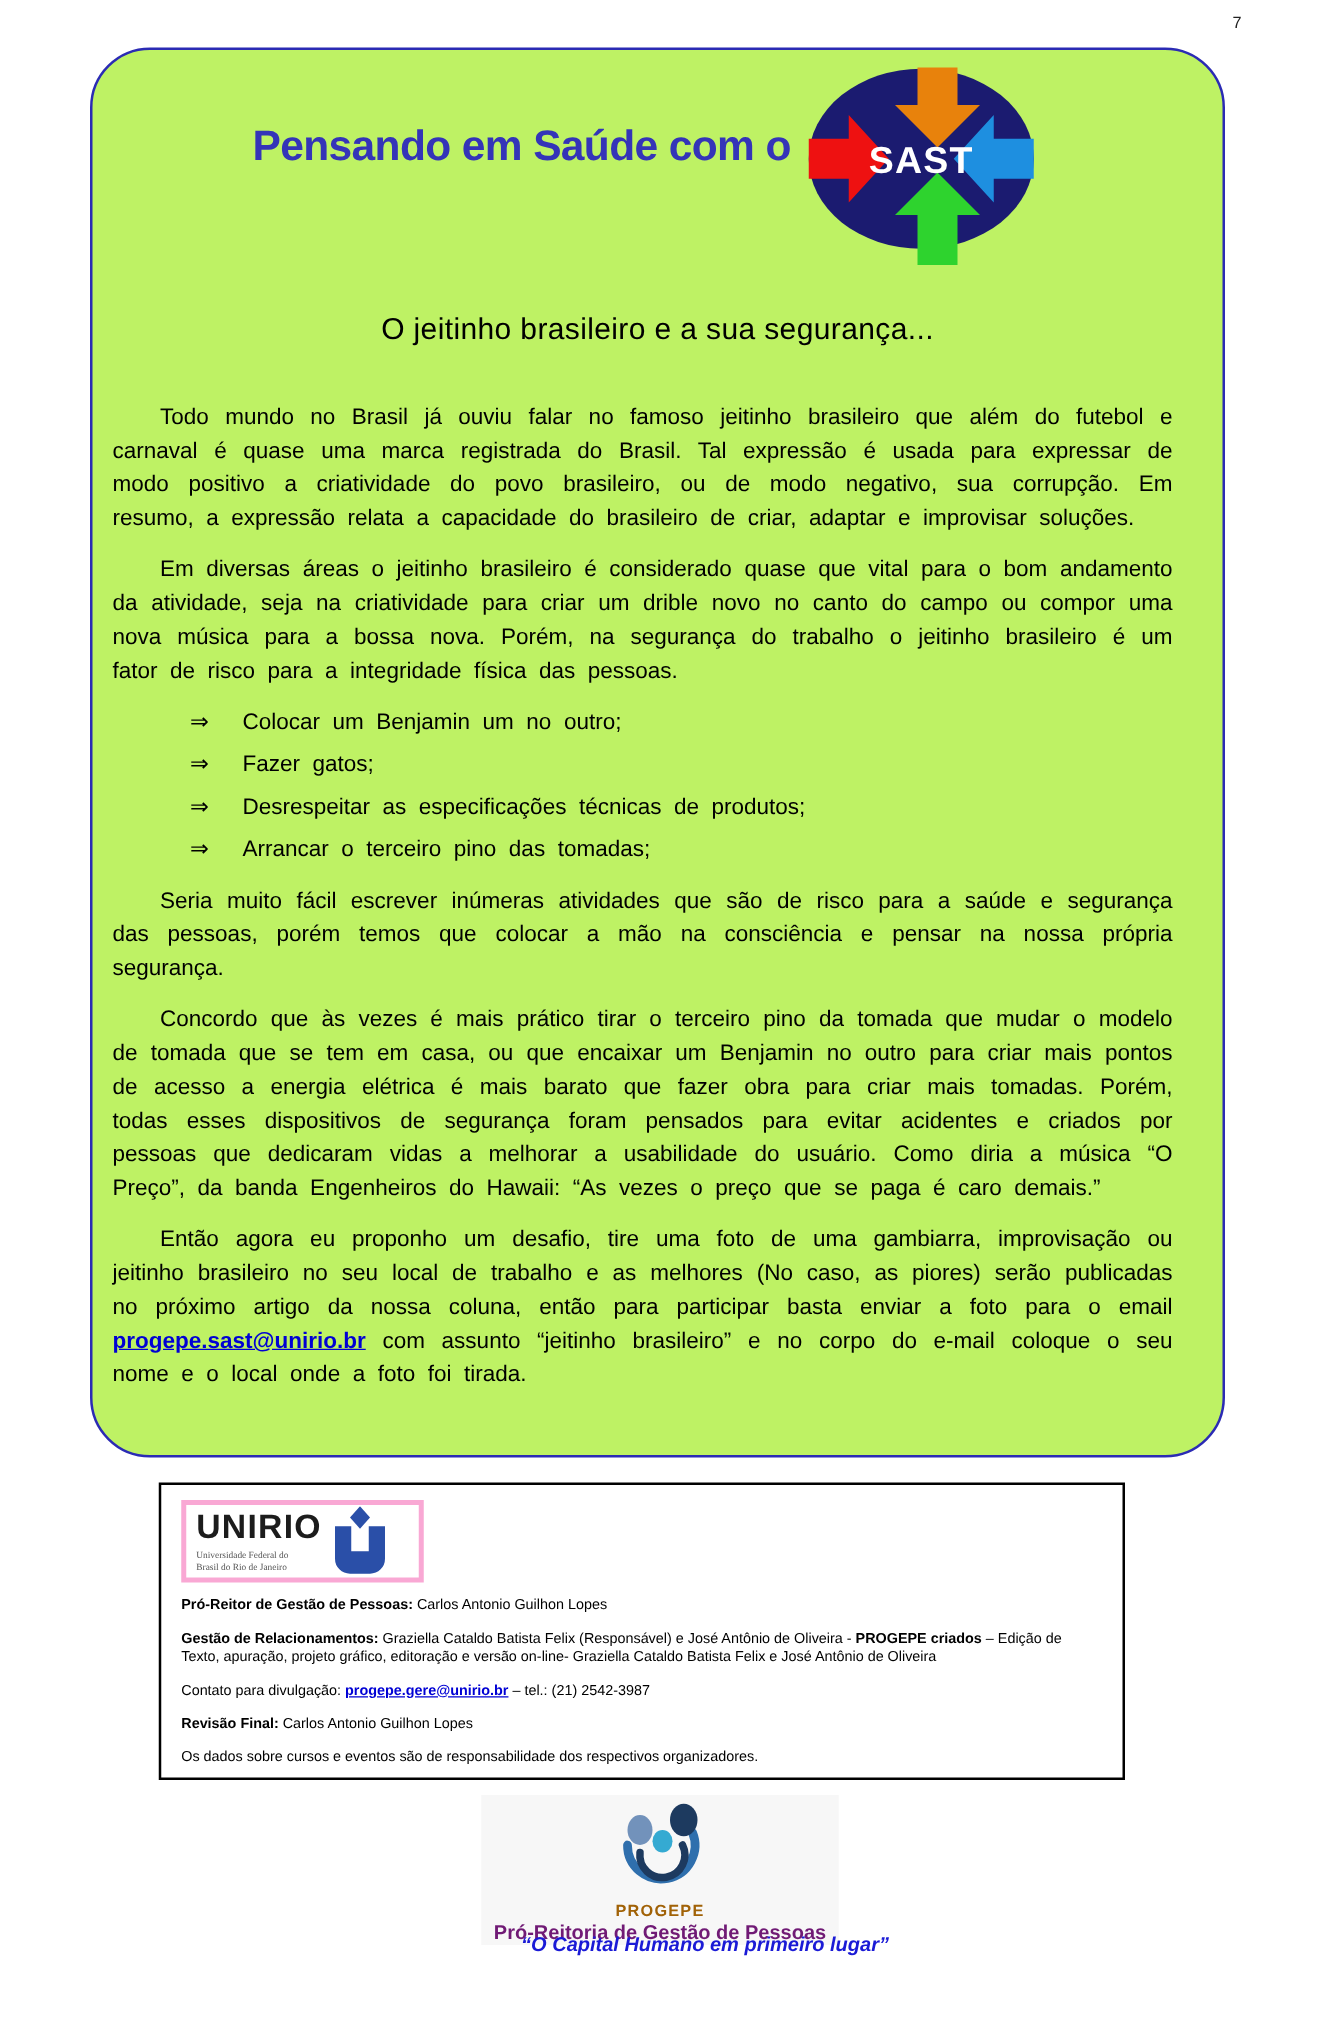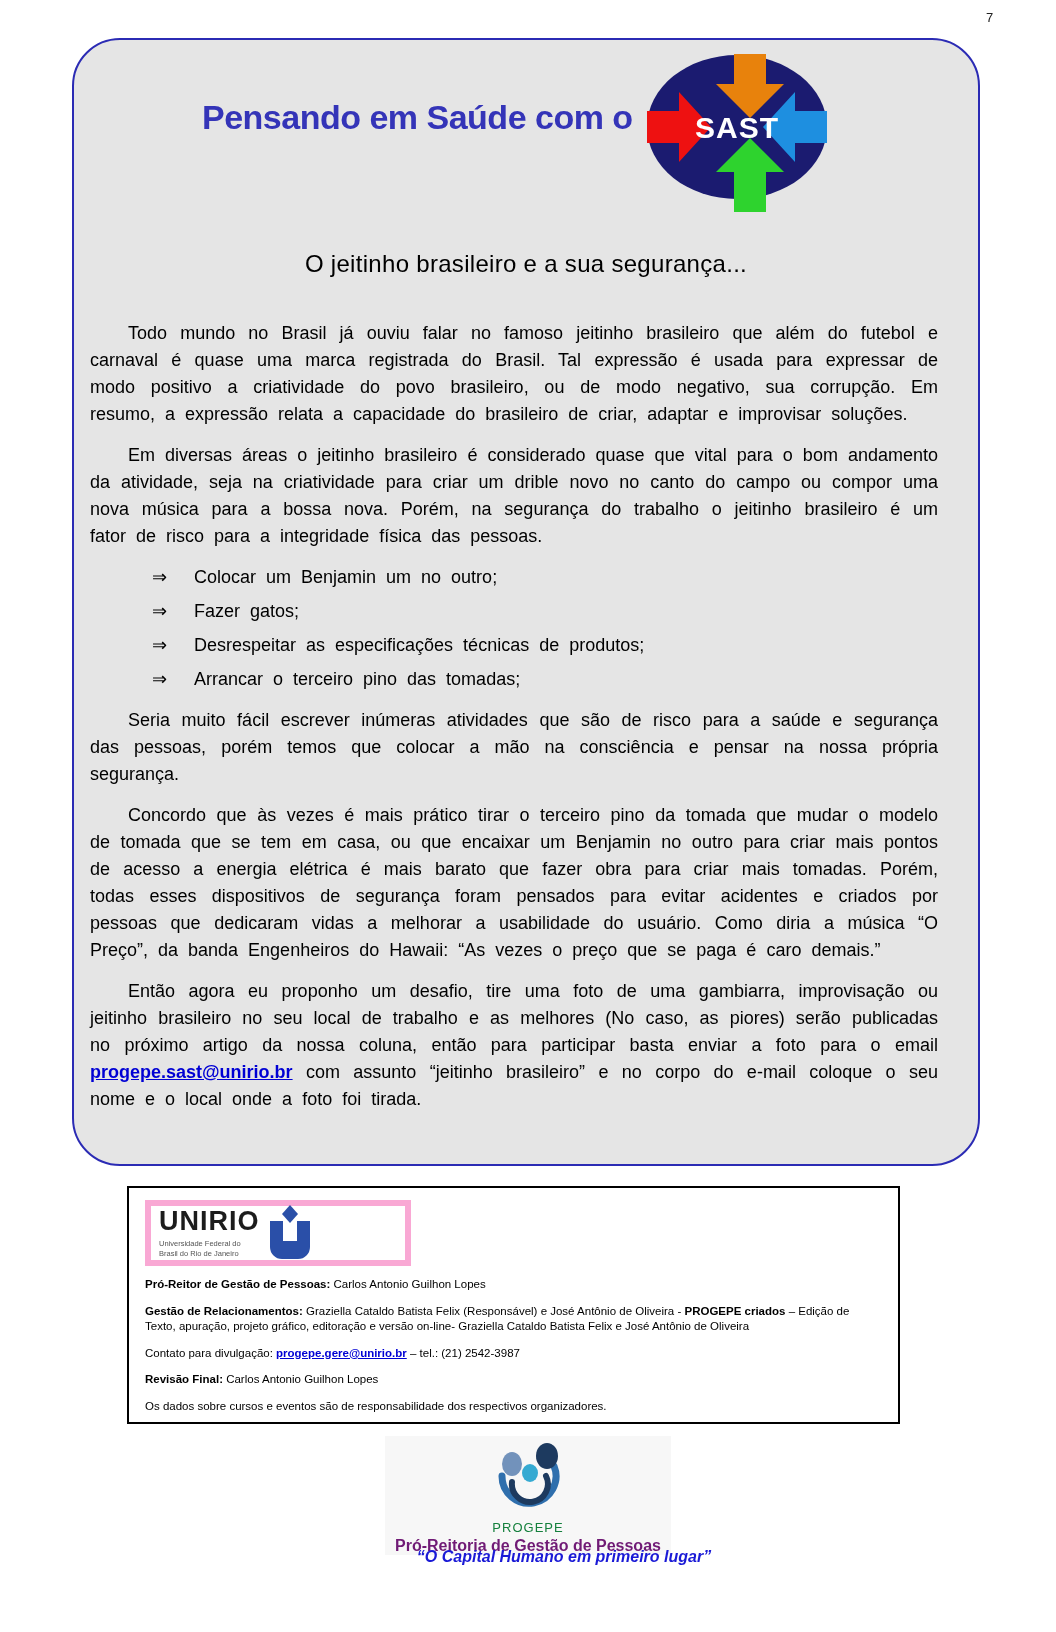--- a/index.html
+++ b/index.html
@@ -7,21 +7,21 @@
     width:1056px; height:1632px; position:relative; background:#ffffff;
     font-family:"Liberation Sans", sans-serif; color:#000;
   }
   .page-number {
     position:absolute; left:986px; top:10px; font-size:13px; color:#222;
   }
   
   .main-box {
     position:absolute; left:72px; top:38px; width:908px; height:1128px;
     border:2px solid #2b2bb4; border-radius:48px; overflow:hidden; box-sizing:border-box;
-    background:#e5e5e5;
+    background:#bef264;
   }
   .header { display:flex; align-items:flex-start; padding:12px 0 0 128px; height:172px; }
   .header-title {
     font-size:34px; font-weight:bold; color:#3434b8; margin:46px 12px 0 0;
     letter-spacing:-0.5px; white-space:nowrap;
   }
   .sast-logo { width:184px; height:162px; position:relative; flex:0 0 auto; }
   .sast-logo svg { display:block; }
   
   .article-title {
@@ -37,32 +37,32 @@
   ul.bullets li { margin:0 0 7px; text-indent:0; }
   .bullet-arrow { display:inline-block; width:42px; color:#000; }
   a.link { color:#0000d4; text-decoration:underline; cursor:pointer;font-weight:bold; }
   
   .credits-box {
     position:absolute; left:127px; top:1186px; width:773px; height:238px;
     border:2px solid #000; box-sizing:border-box; padding:12px 16px;
     font-size:11.5px; line-height:1.35; background:#fff;
   }
   .unirio-box {
-    width:266px; height:66px; border:6px solid #f9a8d4; box-sizing:border-box;
+    width:194px; height:66px; border:4px solid #f9a8d4; box-sizing:border-box;
     display:flex; align-items:center; gap:8px; padding:4px 8px; margin-bottom:8px;
     background:#fff;
   }
   .unirio-name { font-size:27px; font-weight:bold; color:#1c1c1c; letter-spacing:1px; line-height:1; }
-  .unirio-sub { font-size:7.5px; color:#555; line-height:1.25; margin-top:4px; }
+  .unirio-sub { font-size:7.5px; color:#555; line-height:1.25; margin-top:4px;font-family:Liberation Serif, serif; }
   .credit-line { margin:11px 0 0; }
   .credit-line b { font-weight:bold; }
   
   .progepe-block { position:absolute; left:0; top:1436px; width:100%; text-align:center; }
   .progepe-badge { display:inline-block; background:#f7f7f7; padding:4px 10px 0; }
-  .progepe-name { font-size:13px; font-weight:normal; color:#15803d; letter-spacing:1px; margin-top:2px; }
+  .progepe-name { font-size:13px; font-weight:bold; color:#a16207; letter-spacing:1px; margin-top:2px; }
   .progepe-subtitle { font-size:16px; font-weight:bold; color:#701a75; margin-top:2px; }
   .slogan {
     position:absolute; left:0; top:1548px; width:100%; text-align:center;
     font-size:16px; font-weight:bold; font-style:italic; color:#1a1ad6;padding-left:36px;
   }
 </style>
 </head>
 <body>
 
 <div class="page-number">7</div>

